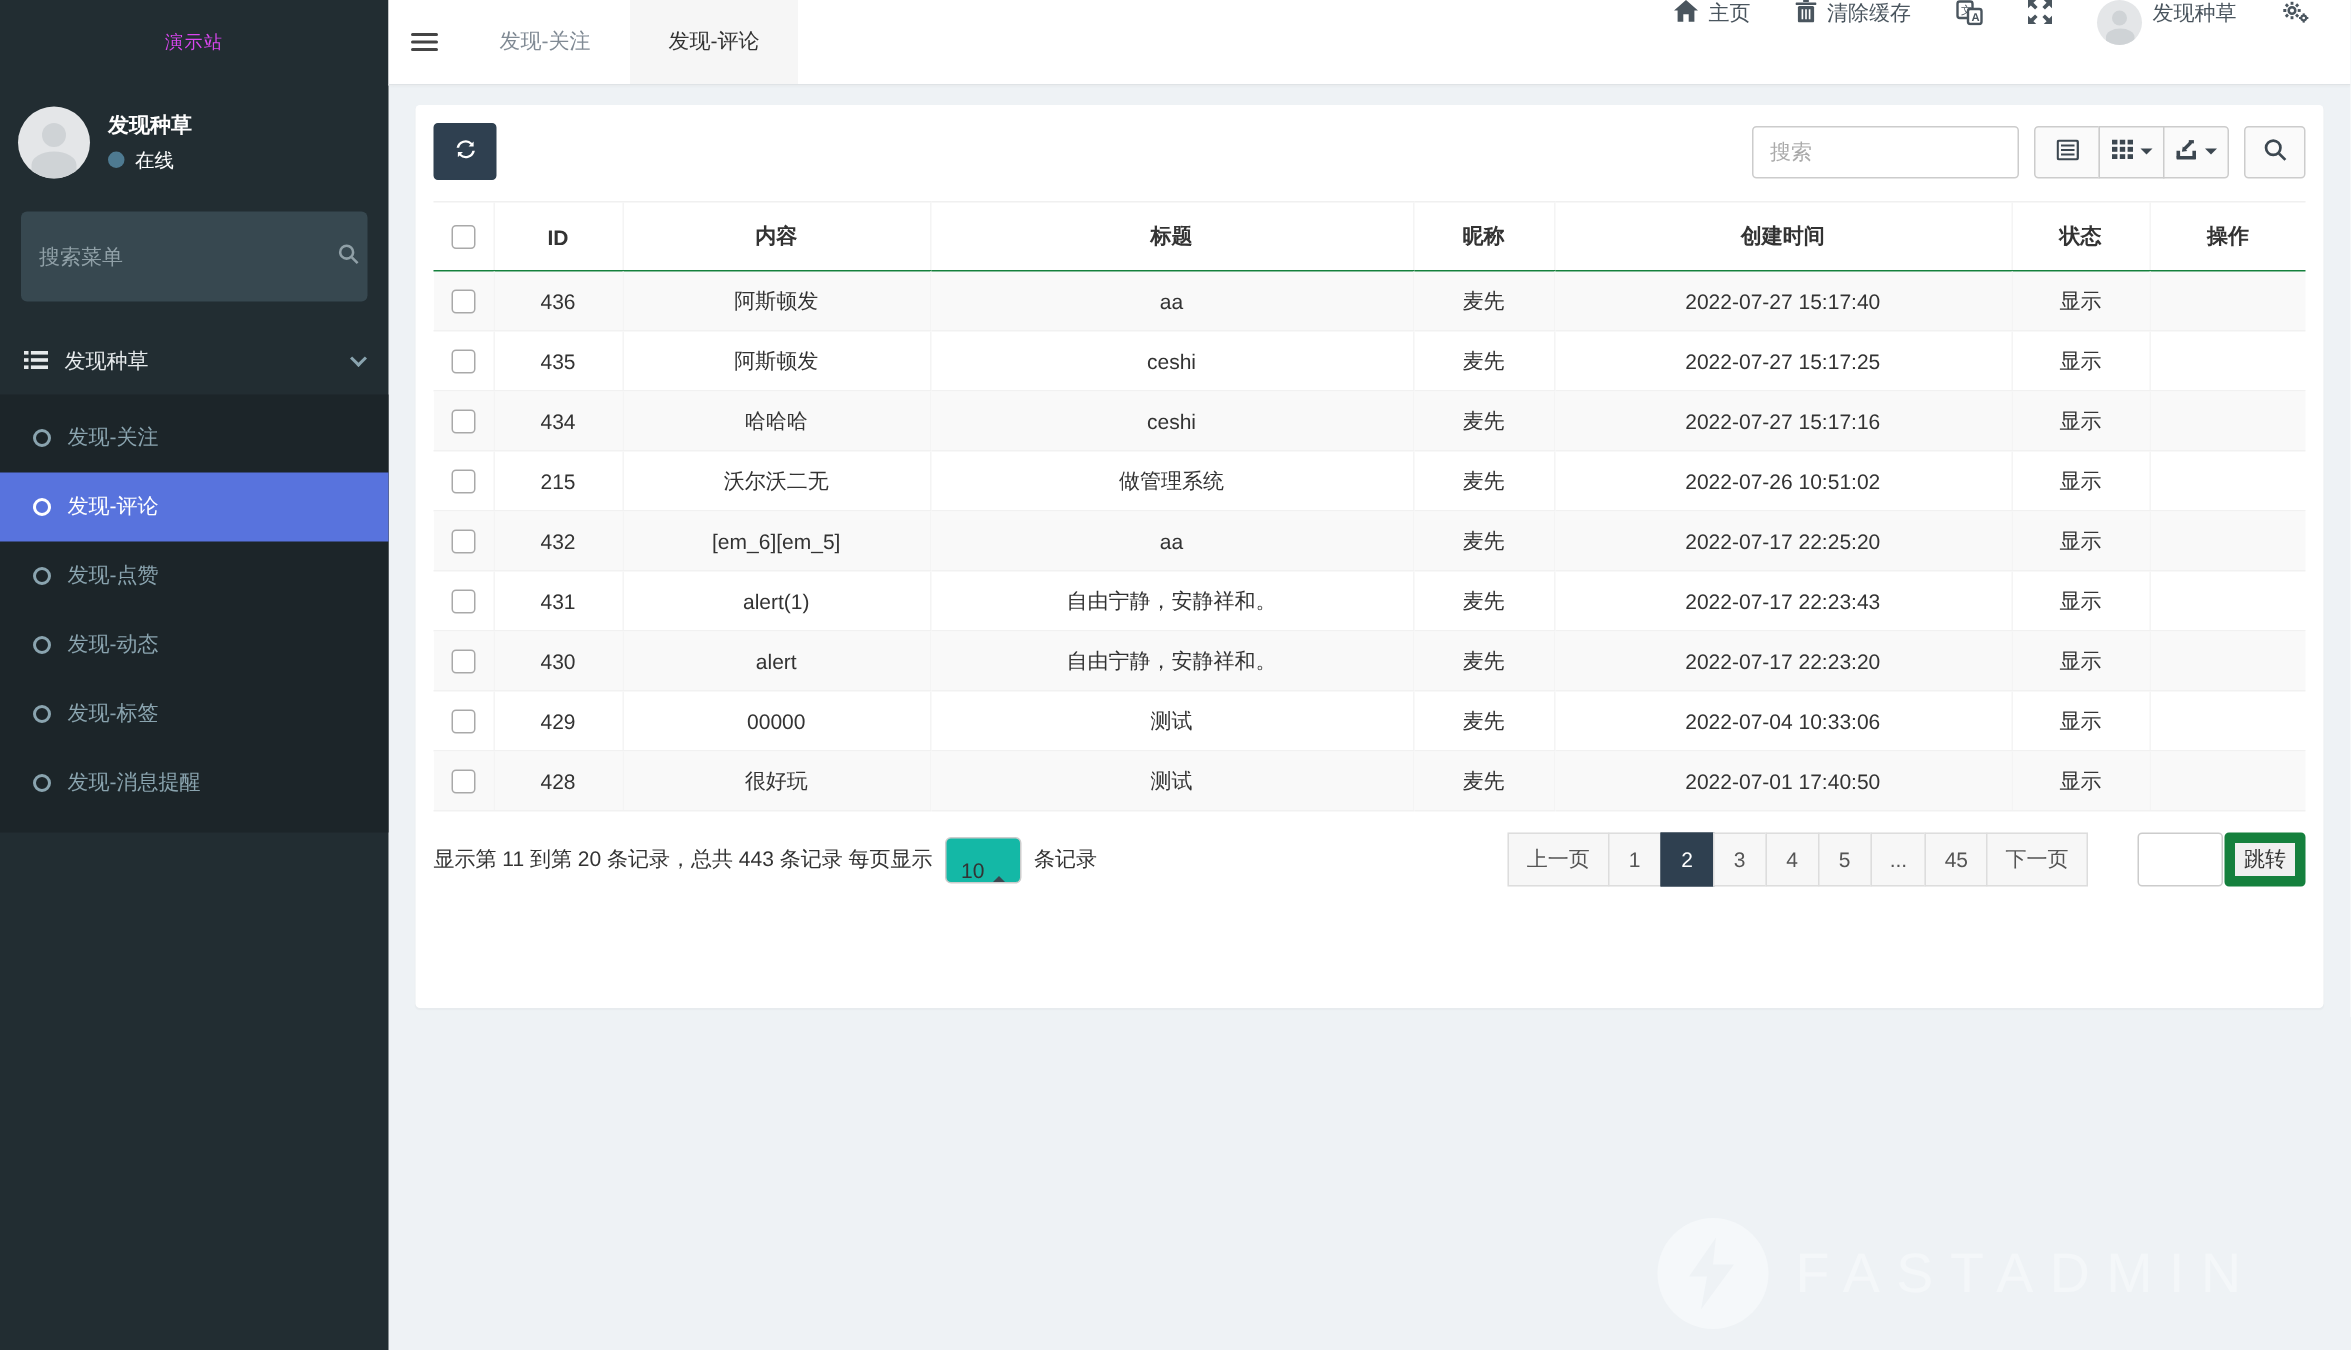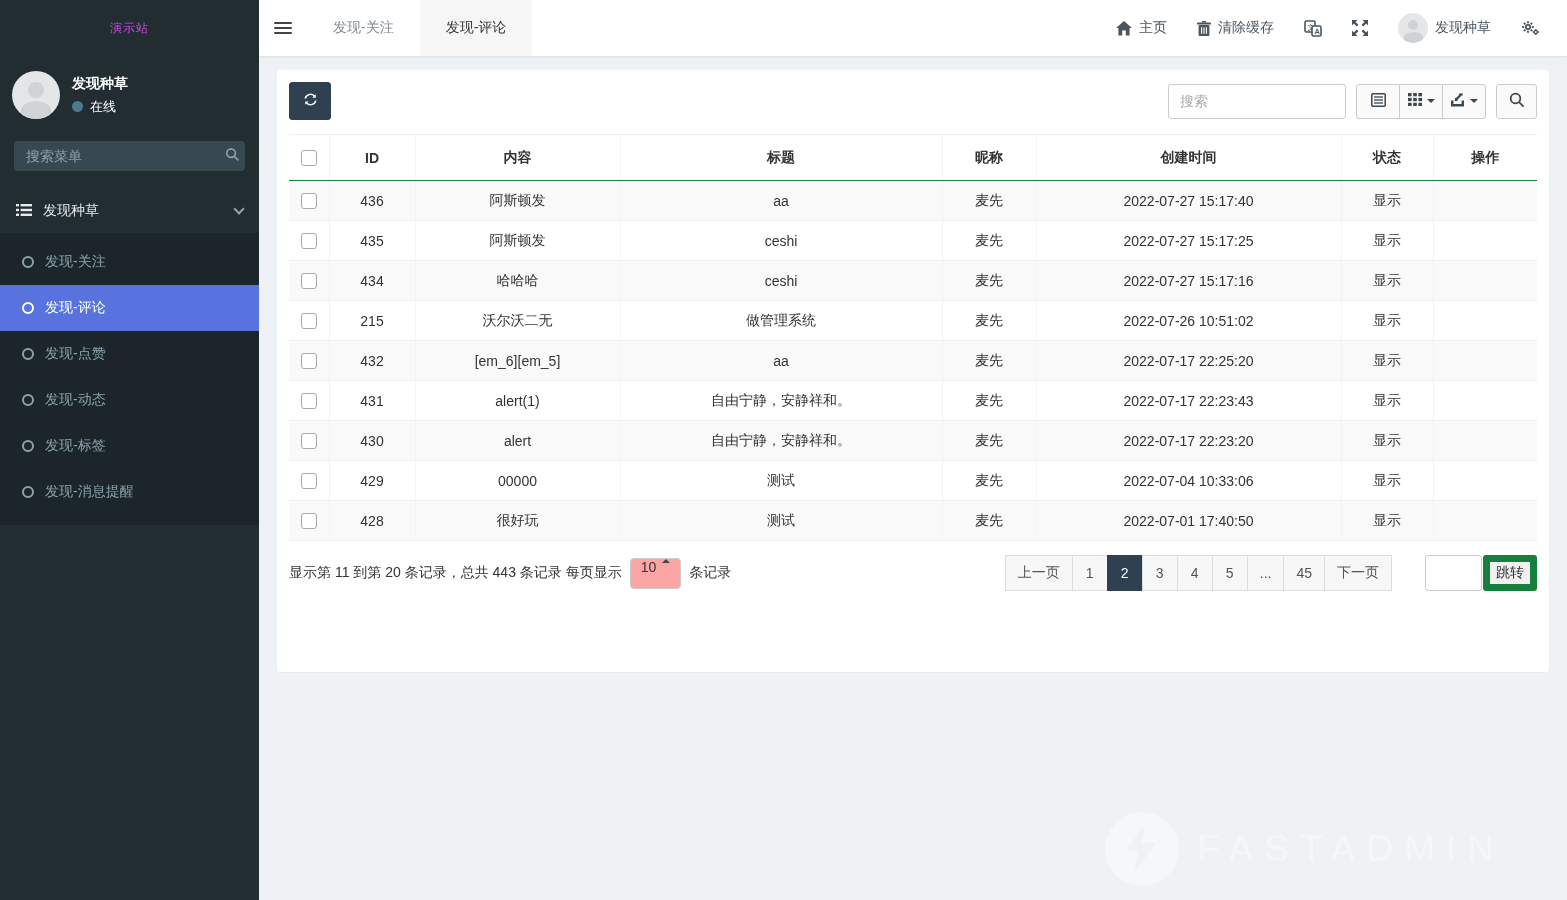--- a/index.html
+++ b/index.html
@@ -11,42 +11,42 @@
   .brand { height:57px; display:flex; align-items:center; justify-content:center; color:#d946ef; font-size:12px; letter-spacing:1px; }
   .user-panel { display:flex; align-items:center; padding:14px 12px 12px 12px; gap:12px; }
   .avatar { width:48px; height:48px; border-radius:50%; background:#e4e6e8; position:relative; overflow:hidden; flex-shrink:0; }
   .avatar::before { content:""; position:absolute; width:16px; height:16px; border-radius:50%; background:#cfd3d6; left:16px; top:11px; }
   .avatar::after { content:""; position:absolute; width:30px; height:18px; border-radius:50% 50% 0 0; background:#cfd3d6; left:9px; top:30px; }
   .user-meta { display:flex; flex-direction:column; gap:5px; }
   .user-name { color:#fff; font-weight:bold; font-size:14px; }
   .user-status { display:flex; align-items:center; gap:7px; color:#fff; font-size:13px; }
   .status-dot { width:11px; height:11px; border-radius:50%; background:#4e7a91; }
   .sidebar-search { margin:10px 14px 18px 14px; display:flex; background:#374850; border-radius:4px; overflow:hidden; }
-  .sidebar-search input { flex:1; background:transparent; border:none; outline:none; color:#ccc; padding:7px 12px; font-size:14px; font-family:inherit; }
+  .sidebar-search input { flex:1; background:transparent; border:none; outline:none; color:#ccc; padding:22px 12px; font-size:14px; font-family:inherit; }
   .sidebar-search input::placeholder { color:#90a0a7; }
   .sidebar-search .s-btn { width:38px; display:flex; align-items:center; justify-content:center; color:#90a0a7; background:transparent; border:none; cursor:pointer; }
   .menu-header { display:flex; align-items:center; gap:11px; padding:13px 16px; color:#e6eaec; font-size:14px; cursor:pointer; }
   .menu-header .grow { flex:1; }
   .submenu { background:#1c2529; padding:6px 0 10px 0; }
   .submenu-item { display:flex; align-items:center; gap:11px; padding:14px 16px 14px 22px; font-size:14px; color:#8aa4af; cursor:pointer; }
   .submenu-item .ring { width:12px; height:12px; border:2px solid currentColor; border-radius:50%; }
   .submenu-item.active { background:#5873dd; color:#fff; }
   .chev { width:8px; height:8px; border-right:2px solid #8aa4af; border-bottom:2px solid #8aa4af; transform:rotate(45deg); margin-top:-4px; }
 
   
   .main { flex:1; display:flex; flex-direction:column; min-width:0; }
   .navbar { height:57px; background:#fff; display:flex; align-items:stretch; border-bottom:1px solid #dfe3e6; box-shadow:0 1px 2px rgba(0,0,0,.04); }
   .hamburger { width:48px; display:flex; align-items:center; justify-content:center; cursor:pointer; color:#444; }
   .hamburger .bars { width:18px; }
   .hamburger .bars div { height:2px; background:#444; margin:3px 0; border-radius:1px; }
   .tabs { display:flex; align-items:stretch; }
   .tab { display:flex; align-items:center; padding:0 26px; color:#808a94; cursor:pointer; font-size:14px; }
   .tab.active { background:#f6f6f6; color:#333; }
   .nav-right { margin-left:auto; display:flex; align-items:center; gap:4px; padding-right:14px; }
-  .nav-link { display:flex; align-items:center; gap:7px; color:#4a555e; padding:0 13px; height:100%; cursor:pointer; font-size:14px; }
+  .nav-link { display:flex; gap:7px; color:#4a555e; padding:0 13px; height:100%; cursor:pointer; font-size:14px; }
   .nav-link svg { display:block; }
   .nav-avatar { width:30px; height:30px; border-radius:50%; background:#e4e6e8; position:relative; overflow:hidden; }
   .nav-avatar::before { content:""; position:absolute; width:10px; height:10px; border-radius:50%; background:#cfd3d6; left:10px; top:7px; }
   .nav-avatar::after { content:""; position:absolute; width:19px; height:11px; border-radius:50% 50% 0 0; background:#cfd3d6; left:5.5px; top:19px; }
 
   .content { flex:1; padding:13px 18px; position:relative; }
   .panel { background:#fff; border-radius:3px; padding:12px; height:602px; box-shadow:0 1px 1px rgba(0,0,0,.03); }
 
   
   .toolbar { display:flex; align-items:center; margin-bottom:14px; }
@@ -68,21 +68,21 @@
   thead th { height:46px; font-weight:bold; font-size:14px; color:#333; border-top:1px solid #f0f0f0; border-bottom:1px solid #15803d; border-left:1px solid #f4f4f4; text-align:center; }
   thead th:first-child { border-left:none; }
   tbody td { height:40px; text-align:center; font-size:14px; color:#333; border-bottom:1px solid #f1f1f1; border-left:1px solid #f4f4f4; overflow:hidden; white-space:nowrap; }
   tbody td:first-child { border-left:none; }
   tbody tr:nth-child(odd) { background:#f9f9f9; }
   .cb { width:16px; height:16px; border:1px solid #a9a9a9; border-radius:3px; background:#fff; display:inline-block; vertical-align:middle; cursor:pointer; }
 
   
   .table-footer { display:flex; align-items:center; margin-top:14px; }
   .summary { display:flex; align-items:center; gap:8px; color:#333; font-size:14px; flex-wrap:nowrap; }
-  .pagesize-btn { height:31px; padding:0 10px; background:#fca5a5; border:1px solid #ccc; border-radius:4px; display:inline-flex; align-items:flex-start; cursor:pointer; font-size:14px; color:#333; }
+  .pagesize-btn { height:31px; padding:0 10px; background:#14b8a6; border:1px solid #ccc; border-radius:4px; display:inline-flex; align-items:flex-end; cursor:pointer; font-size:14px; color:#333; }
   .pager { margin-left:auto; display:flex; align-items:center; }
   .page-list { display:flex; list-style:none; }
   .page-btn { min-width:36px; height:36px; padding:0 12px; display:flex; align-items:center; justify-content:center; background:#f7f7f7; border:1px solid #ddd; margin-left:-1px; color:#555; cursor:pointer; font-size:14px; }
   .page-btn.active { background:#2f4050; border-color:#2f4050; color:#fff; }
   .jump-input { width:57px; height:36px; border:1px solid #ccc; border-radius:3px; margin-left:33px; outline:none; padding:0 8px; font-family:inherit; font-size:14px; }
   .jump-btn { width:54px; height:36px; margin-left:1px; background:#f0f0f0; border:7px solid #15803d; border-radius:3px; color:#333; font-size:14px; cursor:pointer; font-family:inherit; }
 
   
   .watermark { position:absolute; right:62px; bottom:14px; display:flex; align-items:center; gap:18px; pointer-events:none; }
   .wm-logo { width:74px; height:74px; border-radius:50%; background:#f5f8fa; position:relative; }

